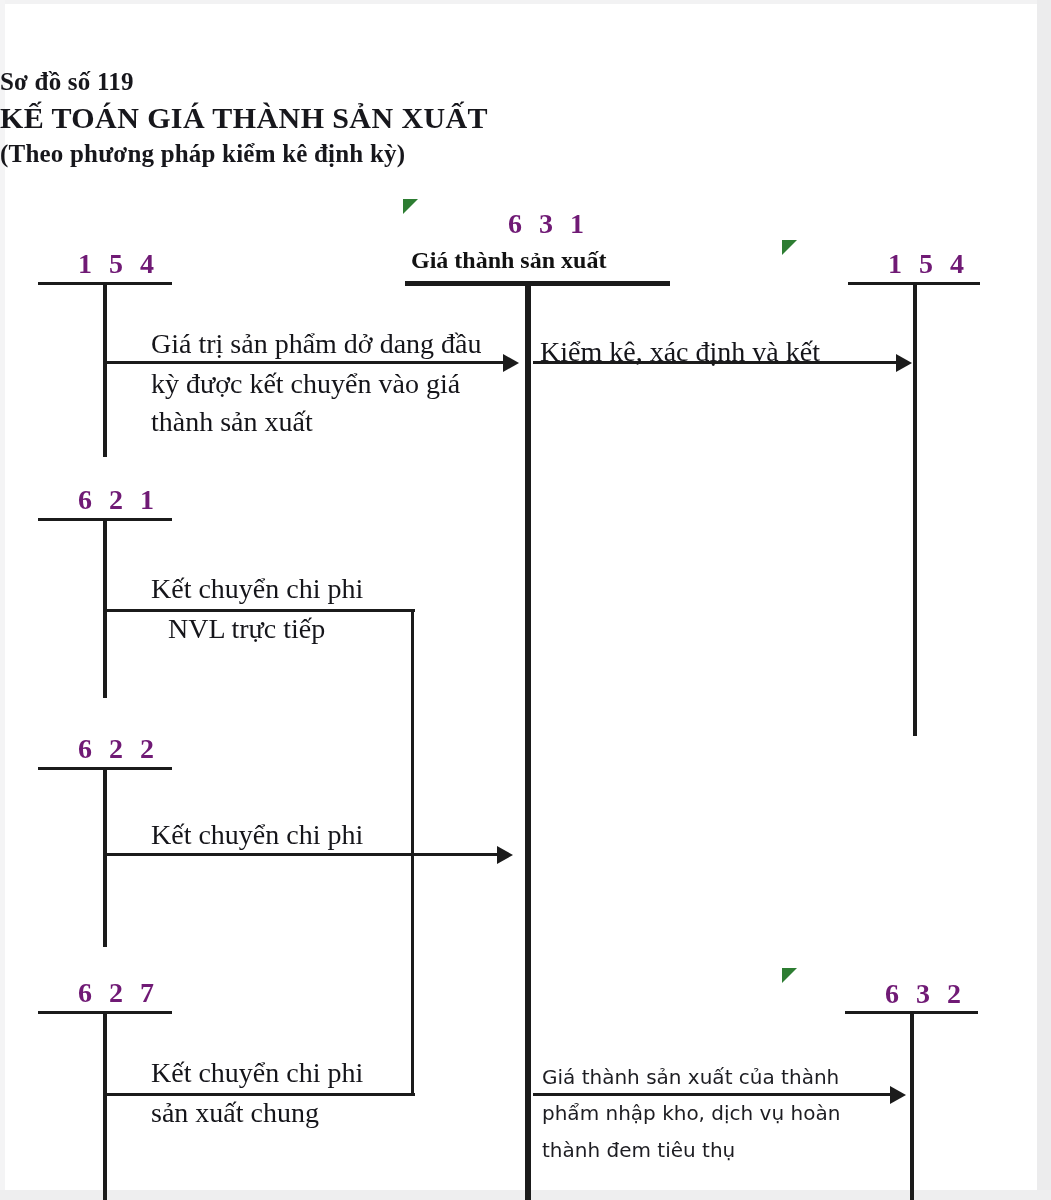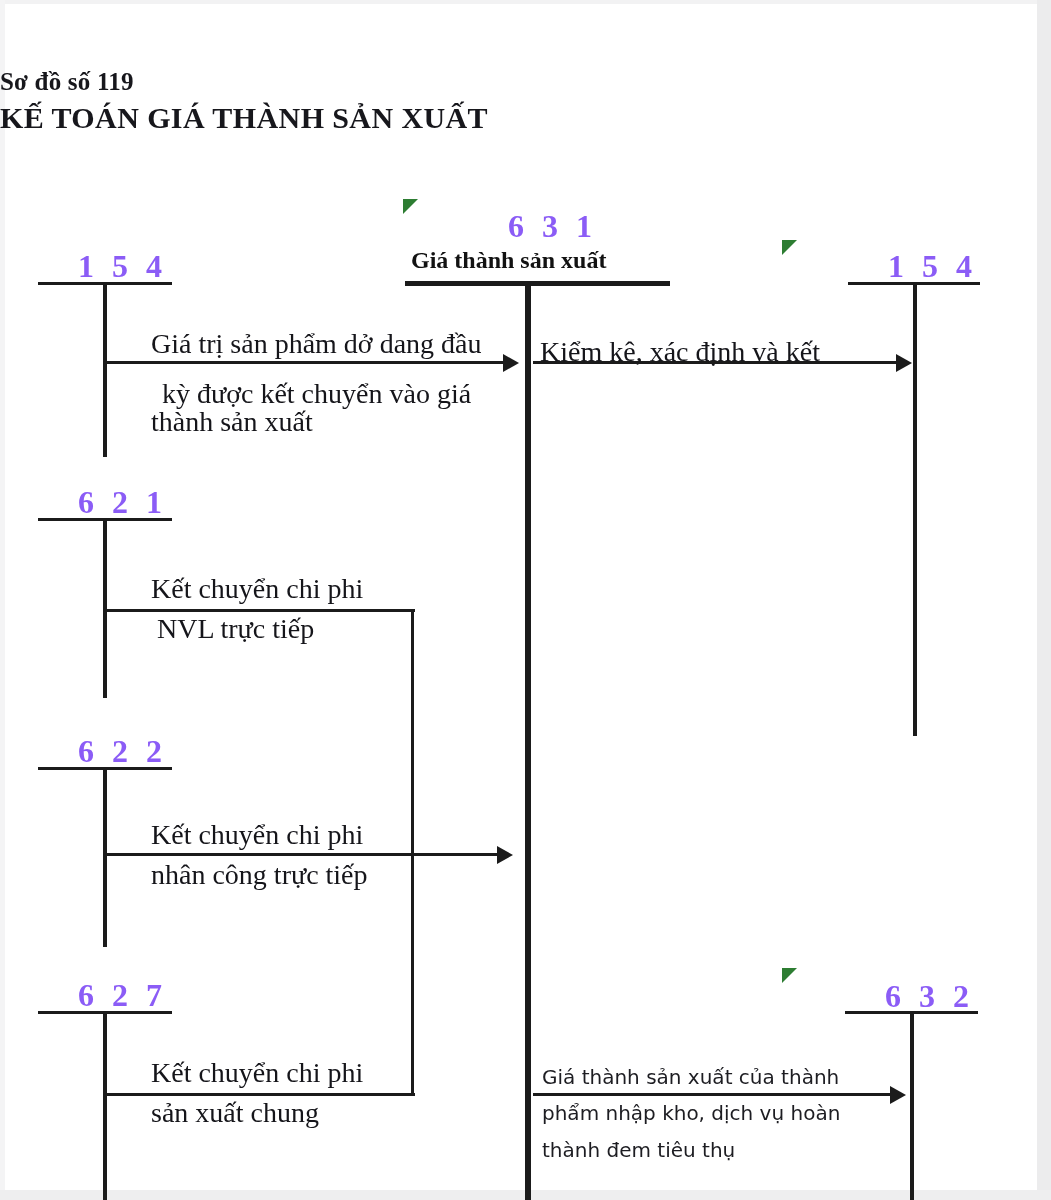--- a/index.html
+++ b/index.html
@@ -24,21 +24,21 @@
 
   
   .title-block{position:absolute;left:0;top:48px;width:1051px;text-align:left;margin-top:20px;}
   .t-line1{font-size:25px;font-weight:bold;color:#17171c;letter-spacing:.2px;margin-bottom:5px;}
   .t-line2{font-size:30px;font-weight:bold;color:#17171c;letter-spacing:.4px;margin-bottom:5px;}
   .t-line3{font-size:25px;font-weight:bold;color:#17171c;letter-spacing:.2px;}
 
   
   .hline{position:absolute;background:#1b1b1b;}
   .vline{position:absolute;background:#1b1b1b;}
-  .acct-code{position:absolute;font-size:32px;font-weight:bold;color:#8b5cf6;letter-spacing:5px;white-space:nowrap;}
+  .acct-code{position:absolute;font-size:28px;font-weight:bold;color:#701a75;letter-spacing:5px;white-space:nowrap;}
   .acct-name{position:absolute;font-size:24px;font-weight:bold;color:#121212;white-space:nowrap;}
   .lbl{position:absolute;font-size:28px;color:#15151a;line-height:29px;white-space:nowrap;}
   .lbl-sans{position:absolute;font-family:"DejaVu Sans",sans-serif;font-size:20px;color:#1d1d22;line-height:30px;white-space:nowrap;}
 
   
   .ahead{position:absolute;width:0;height:0;
     border-top:9px solid transparent;border-bottom:9px solid transparent;
     border-left:16px solid #1b1b1b;}
 
   
@@ -52,20 +52,21 @@
 
   <div class="edge-top"></div>
   <div class="edge-left"></div>
   <div class="edge-right"></div>
   <div class="edge-bottom"></div>
 
 
   <div class="title-block">
     <div class="t-line1">Sơ đồ số 119</div>
     <div class="t-line2">KẾ TOÁN GIÁ THÀNH SẢN XUẤT</div>
+    <div class="t-line3">(Theo phương pháp kiểm kê định kỳ)</div>
   </div>
 
   <div class="gmark" style="left:403px;top:199px;"></div>
   <div class="gmark" style="left:782px;top:240px;"></div>
   <div class="gmark" style="left:782px;top:968px;"></div>
 
   <div class="acct-code" style="left:78px;top:248px;">1 5 4</div>
   <div class="hline" style="left:38px;top:282px;width:134px;height:3px;"></div>
   <div class="vline" style="left:103px;top:282px;width:4px;height:175px;"></div>
 
@@ -74,45 +75,44 @@
   <div class="hline" style="left:405px;top:281px;width:265px;height:5px;"></div>
   <div class="vline" style="left:525px;top:281px;width:6px;height:919px;"></div>
 
   <div class="acct-code" style="left:888px;top:248px;">1 5 4</div>
   <div class="hline" style="left:848px;top:282px;width:132px;height:3px;"></div>
   <div class="vline" style="left:913px;top:282px;width:4px;height:454px;"></div>
 
   <div class="lbl" style="left:151px;top:329px;">Giá trị sản phẩm dở dang đầu</div>
   <div class="hline" style="left:107px;top:361px;width:404px;height:3px;"></div>
   <div class="ahead" style="left:503px;top:354px;"></div>
-  <div class="lbl" style="left:162px;top:369px;margin-top:10px;">kỳ được kết chuyển vào giá</div>
+  <div class="lbl" style="left:151px;top:369px;">kỳ được kết chuyển vào giá</div>
   <div class="lbl" style="left:151px;top:407px;">thành sản xuất</div>
 
   <div class="lbl" style="left:540px;top:329px;margin-top:8px;">Kiểm kê, xác định và kết</div>
   <div class="hline" style="left:533px;top:361px;width:370px;height:3px;"></div>
   <div class="ahead" style="left:896px;top:354px;"></div>
 
   <div class="acct-code" style="left:78px;top:484px;">6 2 1</div>
   <div class="hline" style="left:38px;top:518px;width:134px;height:3px;"></div>
   <div class="vline" style="left:103px;top:518px;width:4px;height:180px;"></div>
 
   <div class="lbl" style="left:151px;top:574px;">Kết chuyển chi phi</div>
   <div class="hline" style="left:107px;top:609px;width:308px;height:3px;"></div>
-  <div class="lbl" style="left:157px;top:614px;">NVL trực tiếp</div>
+  <div class="lbl" style="left:168px;top:614px;">NVL trực tiếp</div>
 
   <div class="vline" style="left:411px;top:609px;width:3px;height:487px;"></div>
 
   <div class="acct-code" style="left:78px;top:733px;">6 2 2</div>
   <div class="hline" style="left:38px;top:767px;width:134px;height:3px;"></div>
   <div class="vline" style="left:103px;top:767px;width:4px;height:180px;"></div>
 
   <div class="lbl" style="left:151px;top:820px;">Kết chuyển chi phi</div>
   <div class="hline" style="left:107px;top:853px;width:392px;height:3px;"></div>
   <div class="ahead" style="left:497px;top:846px;"></div>
-  <div class="lbl" style="left:151px;top:860px;">nhân công trực tiếp</div>
 
   <div class="acct-code" style="left:78px;top:977px;">6 2 7</div>
   <div class="hline" style="left:38px;top:1011px;width:134px;height:3px;"></div>
   <div class="vline" style="left:103px;top:1011px;width:4px;height:189px;"></div>
 
   <div class="lbl" style="left:151px;top:1058px;">Kết chuyển chi phi</div>
   <div class="hline" style="left:107px;top:1093px;width:308px;height:3px;"></div>
   <div class="lbl" style="left:151px;top:1098px;">sản xuất chung</div>
 
   <div class="acct-code" style="left:885px;top:978px;text-align:right;">6 3 2</div>

